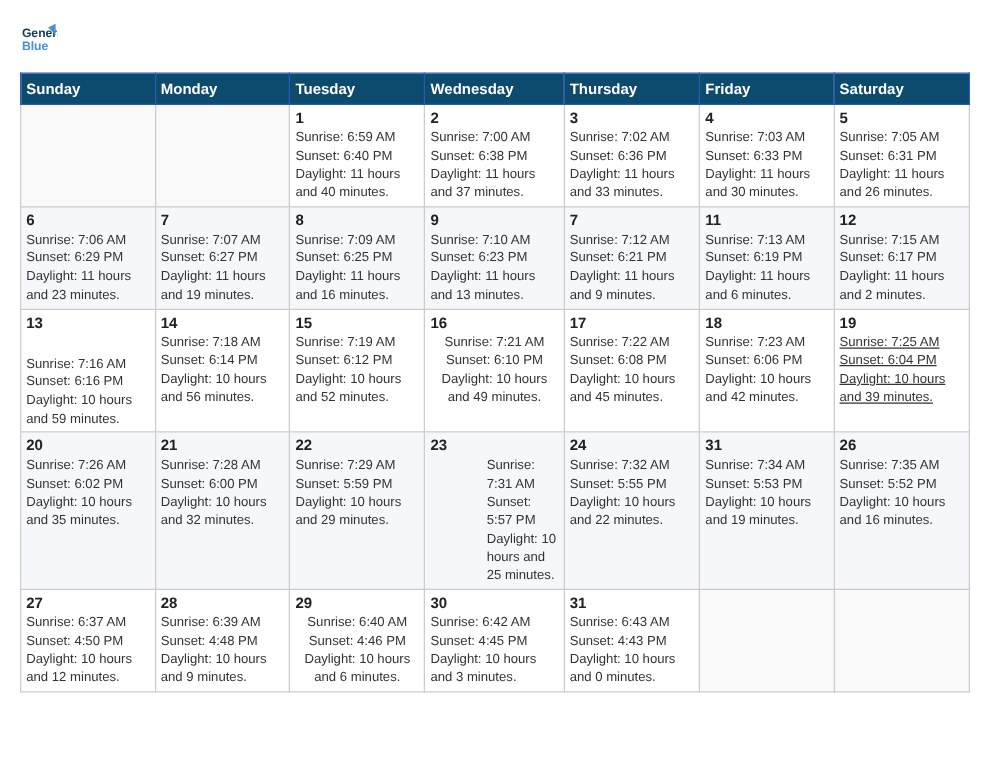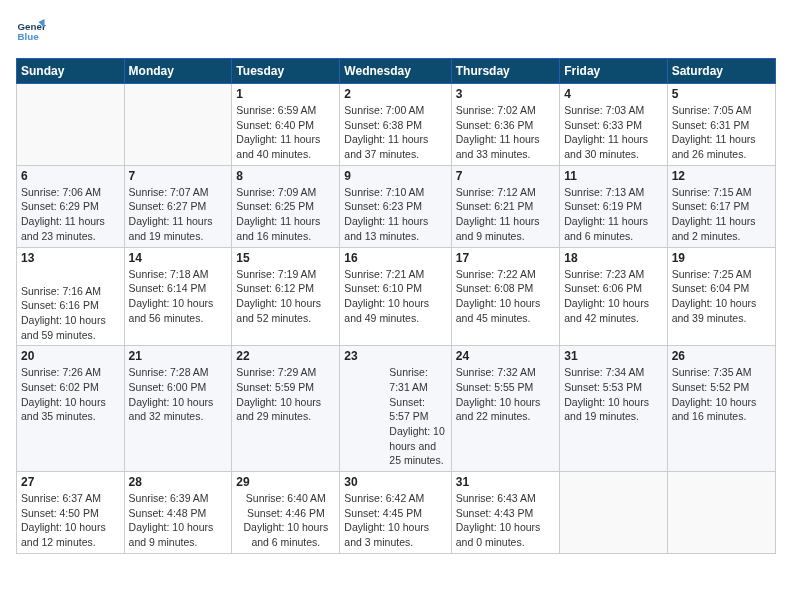--- a/index.html
+++ b/index.html
@@ -198,39 +198,39 @@
 Daylight: 10 hours and 56 minutes.</div>
         </td>
         <td>
           <span class="day-num">15</span>
           <div class="day-detail" style="white-space: pre-line;">Sunrise: 7:19 AM
 Sunset: 6:12 PM
 Daylight: 10 hours and 52 minutes.</div>
         </td>
         <td>
           <span class="day-num">16</span>
-          <div class="day-detail" style="white-space: pre-line;">Sunrise: 7:21 AM
+          <div class="day-detail" style="white-space: pre-line; text-align: center;">Sunrise: 7:21 AM
 Sunset: 6:10 PM
 Daylight: 10 hours and 49 minutes.</div>
         </td>
         <td>
           <span class="day-num">17</span>
           <div class="day-detail" style="white-space: pre-line;">Sunrise: 7:22 AM
 Sunset: 6:08 PM
 Daylight: 10 hours and 45 minutes.</div>
         </td>
         <td>
           <span class="day-num">18</span>
           <div class="day-detail" style="white-space: pre-line;">Sunrise: 7:23 AM
 Sunset: 6:06 PM
 Daylight: 10 hours and 42 minutes.</div>
         </td>
         <td>
           <span class="day-num">19</span>
-          <div class="day-detail" style="white-space: pre-line;">Sunrise: 7:25 AM
+          <div class="day-detail" style="white-space: pre-line; text-decoration: underline;">Sunrise: 7:25 AM
 Sunset: 6:04 PM
 Daylight: 10 hours and 39 minutes.</div>
         </td>
       </tr>
       <tr>
         <td>
           <span class="day-num">20</span>
           <div class="day-detail" style="white-space: pre-line;">Sunrise: 7:26 AM
 Sunset: 6:02 PM
 Daylight: 10 hours and 35 minutes.</div>

